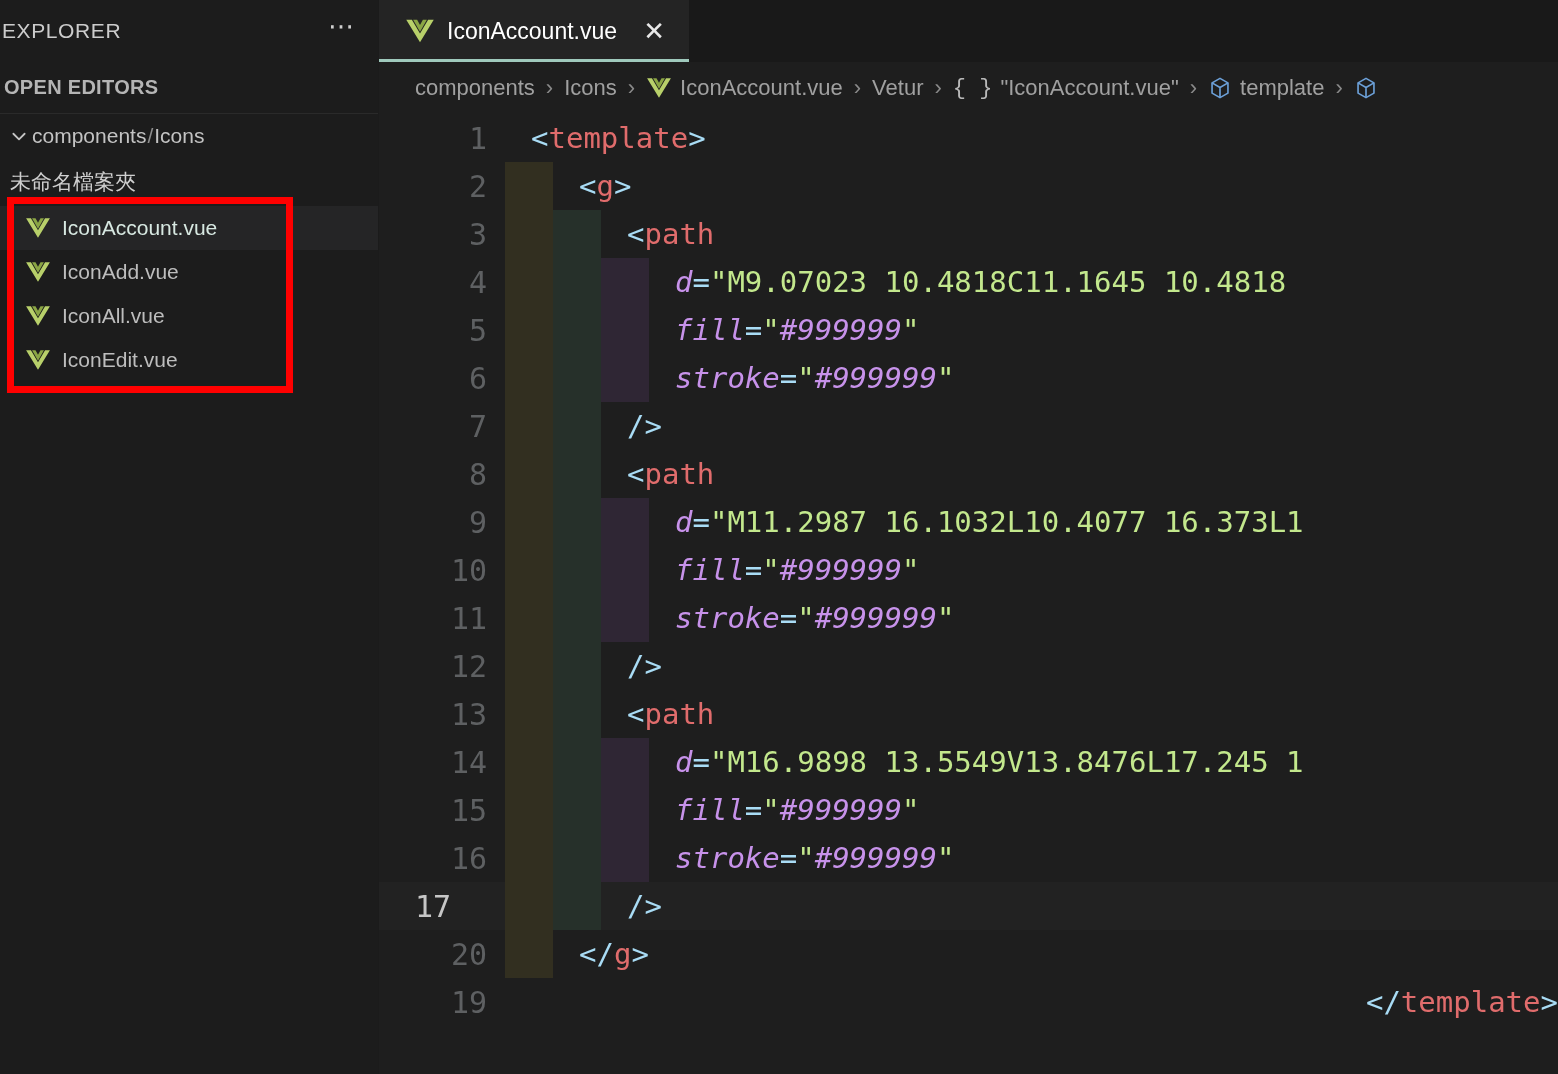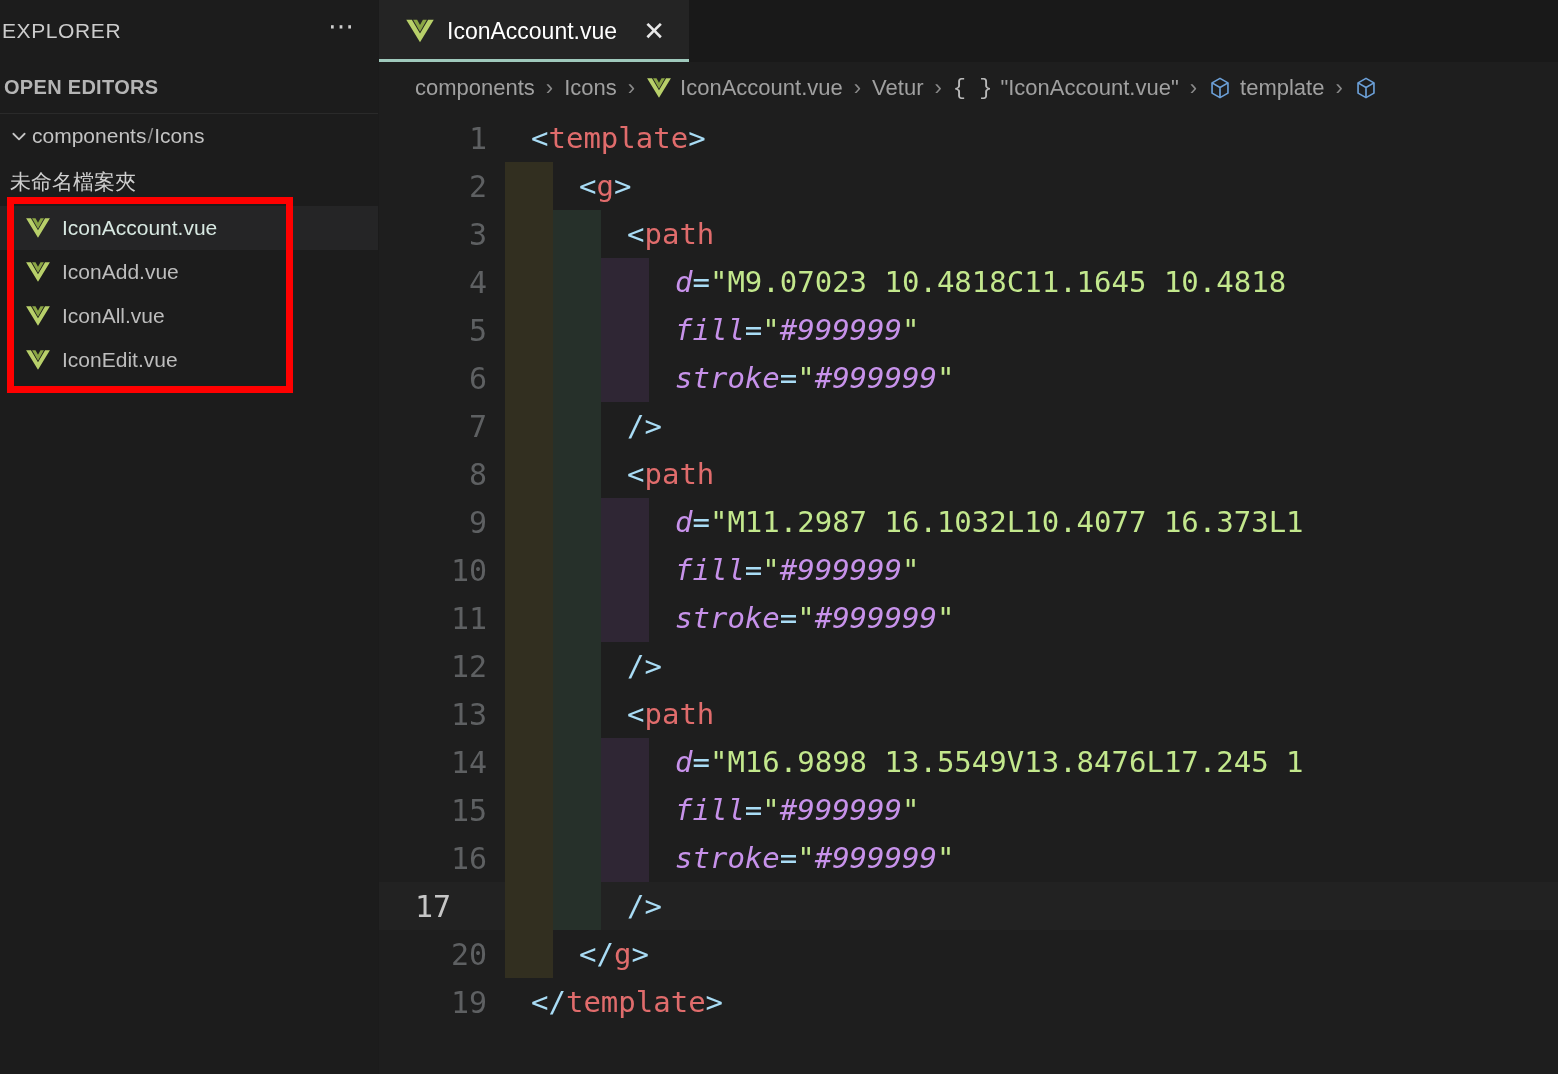--- a/index.html
+++ b/index.html
@@ -427,17 +427,17 @@
         <div class="code-line"><div class="indents"><div class="ind l1"></div><div class="ind l2"></div><div class="ind l3"></div></div><div class="gutter">9</div><div class="content" style="padding-left: 170px;"><span class="t-attr">d</span><span class="t-eq">=</span><span class="t-str">"M11.2987 16.1032L10.4077 16.373L1</span></div></div>
         <div class="code-line"><div class="indents"><div class="ind l1"></div><div class="ind l2"></div><div class="ind l3"></div></div><div class="gutter">10</div><div class="content" style="padding-left: 170px;"><span class="t-attr">fill</span><span class="t-eq">=</span><span class="t-quote">"</span><span class="t-strpur">#999999</span><span class="t-quote">"</span></div></div>
         <div class="code-line"><div class="indents"><div class="ind l1"></div><div class="ind l2"></div><div class="ind l3"></div></div><div class="gutter">11</div><div class="content" style="padding-left: 170px;"><span class="t-attr">stroke</span><span class="t-eq">=</span><span class="t-quote">"</span><span class="t-strpur">#999999</span><span class="t-quote">"</span></div></div>
         <div class="code-line"><div class="indents"><div class="ind l1"></div><div class="ind l2"></div></div><div class="gutter">12</div><div class="content" style="padding-left: 122px;"><span class="t-bracket">/&gt;</span></div></div>
         <div class="code-line"><div class="indents"><div class="ind l1"></div><div class="ind l2"></div></div><div class="gutter">13</div><div class="content" style="padding-left: 122px;"><span class="t-bracket">&lt;</span><span class="t-tag">path</span></div></div>
         <div class="code-line"><div class="indents"><div class="ind l1"></div><div class="ind l2"></div><div class="ind l3"></div></div><div class="gutter">14</div><div class="content" style="padding-left: 170px;"><span class="t-attr">d</span><span class="t-eq">=</span><span class="t-str">"M16.9898 13.5549V13.8476L17.245 1</span></div></div>
         <div class="code-line"><div class="indents"><div class="ind l1"></div><div class="ind l2"></div><div class="ind l3"></div></div><div class="gutter">15</div><div class="content" style="padding-left: 170px;"><span class="t-attr">fill</span><span class="t-eq">=</span><span class="t-quote">"</span><span class="t-strpur">#999999</span><span class="t-quote">"</span></div></div>
         <div class="code-line"><div class="indents"><div class="ind l1"></div><div class="ind l2"></div><div class="ind l3"></div></div><div class="gutter">16</div><div class="content" style="padding-left: 170px;"><span class="t-attr">stroke</span><span class="t-eq">=</span><span class="t-quote">"</span><span class="t-strpur">#999999</span><span class="t-quote">"</span></div></div>
         <div class="code-line active"><div class="indents"><div class="ind l1"></div><div class="ind l2"></div></div><div class="gutter">17</div><div class="content" style="padding-left: 122px;"><span class="t-bracket">/&gt;</span></div></div>
         <div class="code-line"><div class="indents"><div class="ind l1"></div></div><div class="gutter">20</div><div class="content" style="padding-left: 74px;"><span class="t-bracket">&lt;/</span><span class="t-tag">g</span><span class="t-bracket">&gt;</span></div></div>
-        <div class="code-line"><div class="indents"></div><div class="gutter">19</div><div class="content" style="padding-left: 26px;"><span class="t-bracket">&lt;/</span><span class="t-tag">template</span><span class="t-bracket">&gt;</span></div></div>
+        <div class="code-line"><div class="indents"></div><div class="gutter">19</div><div class="content" style="padding-left: 26px; text-align: right;"><span class="t-bracket">&lt;/</span><span class="t-tag">template</span><span class="t-bracket">&gt;</span></div></div>
       </div>
 
   </div>
 </div>
 
 </body></html>

